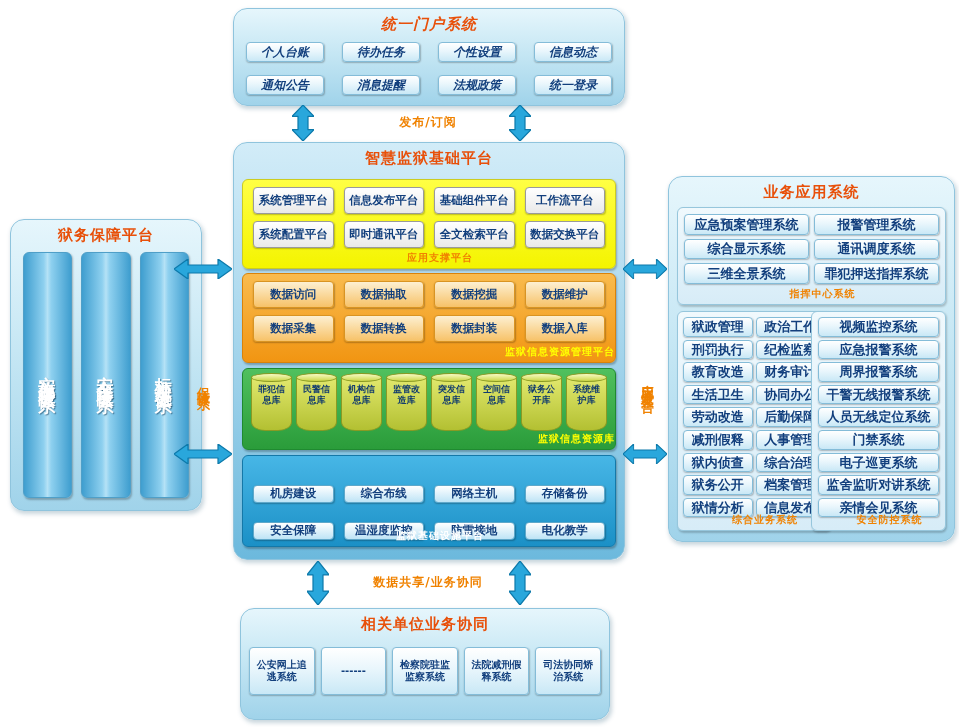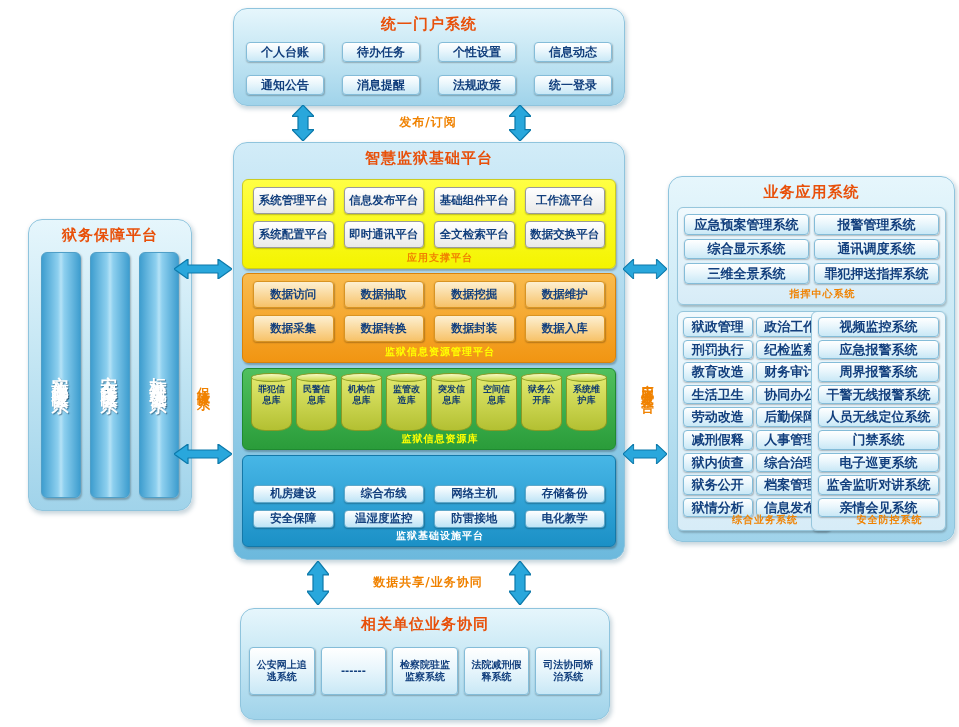--- a/index.html
+++ b/index.html
@@ -27,21 +27,21 @@
             box-shadow:1px 1.5px 2px rgba(0,0,0,.25);}
   .subpanel-label{position:absolute;bottom:3px;left:0;right:0;text-align:center;
                   font-size:10px;font-weight:bold;color:#f08200;letter-spacing:1px;padding-left:22px;}
   .panel-yellow{background:linear-gradient(180deg,#ffff44,#f4f400);border:1px solid #cwcc00;border:1px solid #cccc20;}
   .panel-yellow .btn{background:linear-gradient(180deg,#ffffff,#e9e9e9);border:1px solid #9a9a9a;font-size:11.5px;}
   .panel-orange{background:linear-gradient(180deg,#f9bb4e 0%,#f19512 100%);border:1px solid #d9820a;}
   .panel-orange .btn{background:linear-gradient(180deg,#fdf0d2 0%,#f7c268 100%);border:1px solid #d99422;font-size:11.5px;}
   .panel-green{background:linear-gradient(180deg,#50c05e 0%,#2a9c3a 100%);border:1px solid #1f8a30;}
   .panel-blue{background:linear-gradient(180deg,#47b6e6 0%,#1b90c6 100%);border:1px solid #1478a8;}
   .panel-blue .btn{background:linear-gradient(180deg,#ffffff 0%,#bee4f6 100%);border:1px solid #5fa8ca;font-size:11.5px;}
-  .label-yellow{color:#ffff00;}
+  .label-yellow{color:#ffff00;text-align:right;}
   .label-white{color:#ffffff;}
 
   
   .cyl-row{position:absolute;left:8px;right:8px;top:7px;bottom:18px;display:flex;
            justify-content:space-between;}
   .cyl{position:relative;width:41px;background:linear-gradient(180deg,#e2e96e 0%,#b3c032 100%);
        border:1px solid #8a9a23;border-radius:5px 5px 14px 14px/4px 4px 9px 9px;box-sizing:border-box;}
   .cyl::before{content:"";position:absolute;top:-4px;left:-1px;right:-1px;height:9px;
        background:linear-gradient(180deg,#f7fbc4,#ccd648);border:1px solid #8a9a23;
        border-radius:50%;box-sizing:border-box;}
@@ -64,21 +64,21 @@
 
   .arrow{position:absolute;}
   .link-label{position:absolute;font-size:12px;font-weight:bold;color:#f08200;text-align:center;letter-spacing:1px;}
   .link-label.vertical{writing-mode:vertical-rl;letter-spacing:3px;font-size:13px;}
 </style>
 </head>
 <body>
 
 <div id="stage">
 
-  <div class="box" style="left:233px;top:8px;width:390px;height:96px;">
+  <div class="box" style="left:233px;top:8px;width:390px;height:96px;font-style:italic;">
     <div class="box-title">统一门户系统</div>
     <div class="grid" style="left:12px;right:12px;top:33px;bottom:10px;grid-template-columns:repeat(4,1fr);grid-template-rows:1fr 1fr;gap:13px 18px;">
       <div class="btn">个人台账</div>
       <div class="btn">待办任务</div>
       <div class="btn">个性设置</div>
       <div class="btn">信息动态</div>
       <div class="btn">通知公告</div>
       <div class="btn">消息提醒</div>
       <div class="btn">法规政策</div>
       <div class="btn">统一登录</div>
@@ -148,35 +148,35 @@
             <div class="cyl-label">狱务公开库</div>
           </div>
         <div class="cyl">
             <div class="cyl-label">系统维护库</div>
           </div>
       </div>
       <div class="subpanel-label label-yellow">监狱信息资源库</div>
     </div>
 
     <div class="subpanel panel-blue" style="top:312px;height:92px;">
-      <div class="grid" style="left:10px;right:10px;top:7px;bottom:20px;grid-template-columns:repeat(4,1fr);grid-template-rows:1fr 1fr;gap:7px 10px;margin-top:22px;">
+      <div class="grid" style="left:10px;right:10px;top:7px;bottom:20px;grid-template-columns:repeat(4,1fr);grid-template-rows:1fr 1fr;gap:19px 10px;margin-top:22px;">
         <div class="btn">机房建设</div>
         <div class="btn">综合布线</div>
         <div class="btn">网络主机</div>
         <div class="btn">存储备份</div>
         <div class="btn">安全保障</div>
         <div class="btn">温湿度监控</div>
         <div class="btn">防雷接地</div>
         <div class="btn">电化教学</div>
       </div>
       <div class="subpanel-label label-white">监狱基础设施平台</div>
     </div>
   </div>
 
-  <div class="box" style="left:28px;top:219px;width:162px;height:290px;">
+  <div class="box" style="left:10px;top:219px;width:162px;height:290px;padding-left:28px;">
     <div class="box-title">狱务保障平台</div>
     <div class="pillar-row">
       <div class="pillar">实施保障体系</div>
       <div class="pillar">安全保障体系</div>
       <div class="pillar">标准规范体系</div>
     </div>
   </div>
 
   <svg class="arrow" style="left:174px;top:259px;" width="58" height="20" viewBox="0 0 58 20">
     <polygon points="0,10 14,0 14,6 44,6 44,0 58,10 44,20 44,14 14,14 14,20" fill="#29a7dc" stroke="#0c79aa" stroke-width="1.2" stroke-linejoin="round"></polygon>

